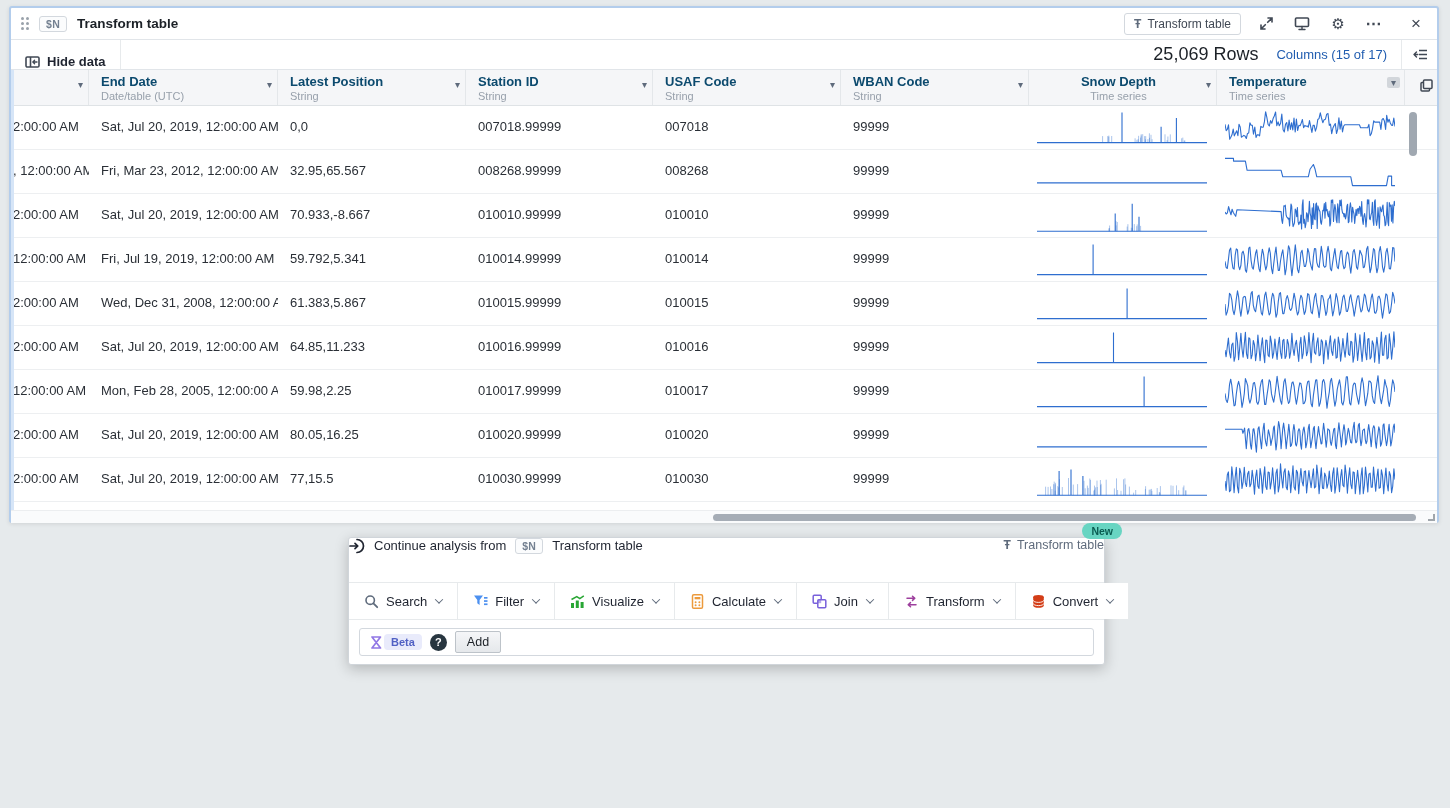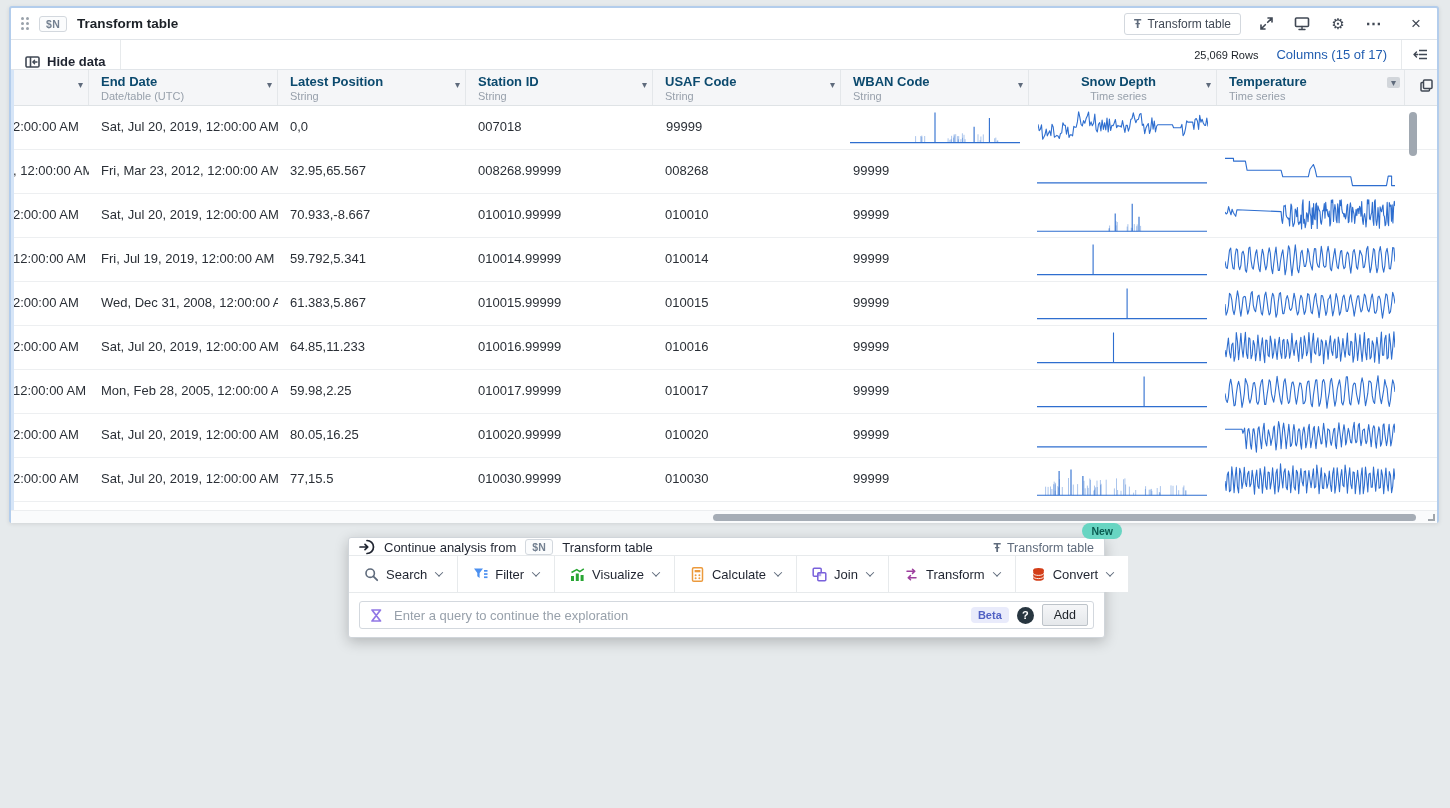--- a/index.html
+++ b/index.html
@@ -14,21 +14,21 @@
   .wintitle{font-size:13.5px;font-weight:700;color:#1c2127}
   .tb-right{margin-left:auto;display:flex;align-items:center;gap:14px}
   .ttbtn{display:flex;align-items:center;gap:6px;border:1px solid #d3d8de;border-radius:3px;padding:3px 9px;font-size:12px;color:#404854;background:#fff;cursor:pointer}
   .funnel-glyph{font-size:12px;color:#5f6b7c;font-weight:700}
   .icbtn{width:22px;height:22px;display:flex;align-items:center;justify-content:center;color:#404854;cursor:pointer;font-size:15px}
   .icbtn.more{font-weight:700;font-size:16px;letter-spacing:1px}
   .icbtn.close{font-size:17px;margin-left:6px}
   .databar{height:30px;display:flex;align-items:center;border-bottom:1px solid #e1e5e9}
   .hidedata{display:flex;align-items:flex-end;gap:7px;height:100%;padding:0 14px;border-right:1px solid #e7eaec;font-size:13px;font-weight:700;color:#1f2430;cursor:pointer}
   .db-right{margin-left:auto;display:flex;align-items:center;height:100%}
-  .rowscount{font-size:11px;color:#1c2127;margin-right:18px}
+  .rowscount{font-size:18px;color:#1c2127;margin-right:18px}
   .colslink{font-size:13px;color:#215db0;margin-right:14px;cursor:pointer}
   .collapsebox{height:100%;width:36px;display:flex;align-items:center;justify-content:center;border-left:1px solid #e7eaec;cursor:pointer}
   
   .tablewrap{position:relative;height:453px}
   .tablewrap::before{content:"";position:absolute;left:0;top:0;bottom:13px;width:3px;background:#d6e5f7;z-index:6}
   .thead{display:flex;height:36px;background:#f5f6f8;border-bottom:1px solid #dfe3e6}
   .hcell{position:relative;border-right:1px solid #e4e7ea;padding:4px 20px 0 12px;overflow:hidden}
   .hcell .ht{font-size:13px;font-weight:700;color:#0c4a6e;white-space:nowrap}
   .hcell .hs{font-size:11px;color:#97a0ab;white-space:nowrap;margin-top:1px}
   .hcaret{position:absolute;right:5px;top:9px;font-size:10px;color:#5f6b7c;cursor:pointer}
@@ -39,21 +39,21 @@
   .tcell.first{padding-left:2px}
   .tcell.spark{padding:3px 4px 0 8px}
   .stackicon{position:absolute;left:1408px;top:8px;cursor:pointer;z-index:7}
   .vthumb{position:absolute;left:1398px;top:42px;width:8px;height:44px;border-radius:4px;background:#a0a8b1;z-index:7;cursor:pointer}
   .hscroll{position:absolute;left:0;right:0;bottom:0;height:13px;background:#fafbfc;border-top:1px solid #eceef0}
   .hthumb{position:absolute;left:49.2%;top:3px;width:49.3%;height:7px;border-radius:4px;background:#a6adb6;cursor:pointer}
   .resizecorner{position:absolute;right:2px;bottom:2px;width:7px;height:7px;border-right:2px solid #8a9299;border-bottom:2px solid #8a9299;opacity:.8}
   
   .panel{position:absolute;left:348px;top:537px;width:757px;background:#fff;border:1px solid #d0d5da;border-radius:3px;box-shadow:0 4px 14px rgba(0,0,0,.22)}
   .newbadge{position:absolute;top:-15px;right:-18px;background:#68d5c2;color:#0b5d52;font-size:10.5px;font-weight:700;padding:2px 9px;border-radius:9px;z-index:9}
-  .phead{height:18px;display:flex;align-items:flex-end;gap:9px;padding:0 10px;border-bottom:1px solid #e7eaec}
+  .phead{height:45px;display:flex;align-items:flex-start;gap:9px;padding:0 0;border-bottom:1px solid #e7eaec}
   .phead .ptext{font-size:13px;color:#1f2430}
   .phead-right{margin-left:auto;display:flex;align-items:center;gap:6px;color:#5f6b7c;font-size:12.5px;cursor:pointer}
   .ptoolbar{height:37px;display:flex;align-items:stretch;border-bottom:1px solid #e7eaec}
   .tool{display:flex;align-items:center;gap:7px;padding:0 15px;border-right:1px solid #e7eaec;font-size:13px;color:#1f2430;cursor:pointer;background:#fff}
   .chev{width:6px;height:6px;border-right:1.5px solid #5f6b7c;border-bottom:1.5px solid #5f6b7c;transform:rotate(45deg) translate(-1px,-1px);margin-left:2px}
   .pquery{padding:8px 10px}
   .qbox{display:flex;align-items:center;border:1px solid #d3d8de;border-radius:3px;height:28px;padding:0 5px 0 9px;background:#fff}
   .qbox input{border:none;outline:none;flex:1;font-size:13px;color:#1c2127;padding-left:10px;font-family:"Liberation Sans",sans-serif;background:transparent}
   .qbox input::placeholder{color:#98a1ab}
   .betapill{background:#e9ebfb;color:#5161c4;font-size:11px;font-weight:700;padding:2px 7px;border-radius:4px;margin-right:8px}
@@ -159,20 +159,21 @@
           <div class="ht">Temperature</div>
                <div class="hs">Time series</div>
                <span class="hcaret boxed">▾</span>
         </div>
       </div>
     <div class="tbody" id="tbody">
         <div class="trow">
           <div class="tcell first" style="width:78px">2:00:00 AM</div>
           <div class="tcell" style="width:189px">Sat, Jul 20, 2019, 12:00:00 AM</div>
           <div class="tcell" style="width:188px">0,0</div>
+          <div class="tcell" style="width:187px">007018.99999</div>
           <div class="tcell" style="width:188px">007018</div>
           <div class="tcell" style="width:188px">99999</div>
           <div class="tcell spark" style="width:188px"><svg width="170" height="38" viewBox="0 0 170 38">
               <path d="M70.7 33.6L70.7 27.1M71.8 33.6L71.8 26.6M74.7 33.6L74.7 27.0M65.6 33.6L65.6 27.1M71.8 33.6L71.8 27.7M105.7 33.6L105.7 25.2M104.2 33.6L104.2 26.5M110.9 33.6L110.9 30.1M98.1 33.6L98.1 29.3M103.6 33.6L103.6 28.6M108.4 33.6L108.4 30.3M108.7 33.6L108.7 27.1M104.2 33.6L104.2 25.2M114.0 33.6L114.0 25.8M101.6 33.6L101.6 26.8M99.9 33.6L99.9 30.8M112.4 33.6L112.4 24.3M101.1 33.6L101.1 30.2M112.5 33.6L112.5 28.8M107.6 33.6L107.6 27.1M115.1 33.6L115.1 30.2M133.3 33.6L133.3 25.4M130.1 33.6L130.1 31.1M128.0 33.6L128.0 25.3M130.9 33.6L130.9 27.5M144.6 33.6L144.6 29.3M147.8 33.6L147.8 31.4M147.2 33.6L147.2 31.6M145.8 33.6L145.8 28.6" fill="none" stroke="#2E6ECF" stroke-opacity="0.4" stroke-width="1"></path>
               <path d="M0 33.6L170 33.6M85.0 33.6L85.0 3.6M124.1 33.6L124.1 17.8M139.4 33.6L139.4 9.0" fill="none" stroke="#2E6ECF" stroke-width="1.1" stroke-linejoin="round"></path>
             </svg></div>
           <div class="tcell spark" style="width:188px"><svg width="170" height="38" viewBox="0 0 170 38">
               <path d="M0.0 15.3L1.2 21.6L2.3 20.4L3.5 15.8L4.7 30.3L5.8 28.3L7.0 25.8L8.2 20.0L9.3 26.9L10.5 24.2L11.7 21.7L12.9 26.7L14.0 15.3L15.2 18.0L16.4 28.2L17.6 27.4L18.8 26.4L20.0 26.9L21.3 29.5L22.5 24.4L23.7 24.0L24.9 13.8L26.1 16.2L27.3 16.3L28.5 25.2L29.8 18.0L31.0 28.5L32.2 25.7L33.4 25.9L34.6 26.8L35.8 17.4L37.0 18.3L38.2 18.1L39.4 12.9L40.6 2.7L41.8 8.1L43.1 15.5L44.3 17.0L45.6 11.6L46.8 14.3L48.1 9.6L49.3 7.0L50.6 3.0L51.8 16.7L53.1 12.8L54.3 16.8L55.6 14.3L56.8 5.0L58.1 20.8L59.3 22.9L60.5 15.3L61.7 13.5L62.9 21.9L64.1 11.0L65.4 20.5L66.6 13.7L67.8 21.0L69.0 9.1L70.2 23.0L71.4 10.0L72.6 21.5L73.9 16.3L75.1 16.7L76.2 14.1L77.4 10.5L78.6 18.7L79.8 16.4L81.0 17.3L82.2 17.0L83.3 18.1L84.5 11.6L85.7 17.6L86.9 23.4L88.1 16.4L89.2 16.2L90.4 22.1L91.6 18.4L92.8 10.5L94.0 9.6L95.3 3.9L96.5 9.0L97.8 13.7L99.1 10.7L100.4 10.3L101.7 5.2L103.0 4.6L104.3 16.4L105.5 15.2L106.7 24.6L107.9 19.1L109.1 16.6L110.3 14.5L111.5 24.5L112.7 20.3L113.9 8.7L115.1 20.1L116.3 12.1L117.5 22.9L118.7 17.0L119.9 15.7L121.1 15.7L122.3 15.7L123.5 15.7L124.7 15.7L125.9 15.7L127.2 15.7L128.4 15.7L129.6 15.7L130.8 15.7L132.0 15.7L133.2 15.7L134.4 15.7L135.6 18.8L136.8 18.8L138.0 18.8L139.2 18.8L140.4 18.8L141.5 18.8L142.7 18.8L143.9 15.4L145.1 26.6L146.3 24.8L147.5 19.6L148.7 11.9L149.8 13.1L151.1 13.1L152.3 13.1L153.5 13.1L154.7 13.1L155.9 20.4L157.0 10.7L158.2 9.5L159.4 11.9L160.6 20.4L161.7 6.4L162.9 13.2L164.1 10.2L165.3 14.0L166.4 16.1L167.6 16.4L168.8 9.0L170.0 17.4L170.0 17.4L170.0 17.4L170.0 17.4L170.0 17.4L170.0 17.4" fill="none" stroke="#2E6ECF" stroke-width="1.1" stroke-linejoin="round"></path>
             </svg></div>
         </div>
@@ -401,19 +402,18 @@
         </svg>
         <span>Convert</span>
         <span class="chev"></span>
       </div>
     </div>
   <div class="pquery">
     <div class="qbox">
       <svg width="15" height="15" viewBox="0 0 15 15">
           <path d="M3 2h8.5L3 13h8.5z" fill="none" stroke="#9177e5" stroke-width="1.7" stroke-linejoin="round"></path>
         </svg>
-      <input type="text" placeholder="Enter a query to continue the exploration" style="">
       <span class="betapill">Beta</span>
       <span class="helpdot">?</span>
       <button class="addbtn">Add</button>
     </div>
   </div>
 </div>
 
 </body></html>

